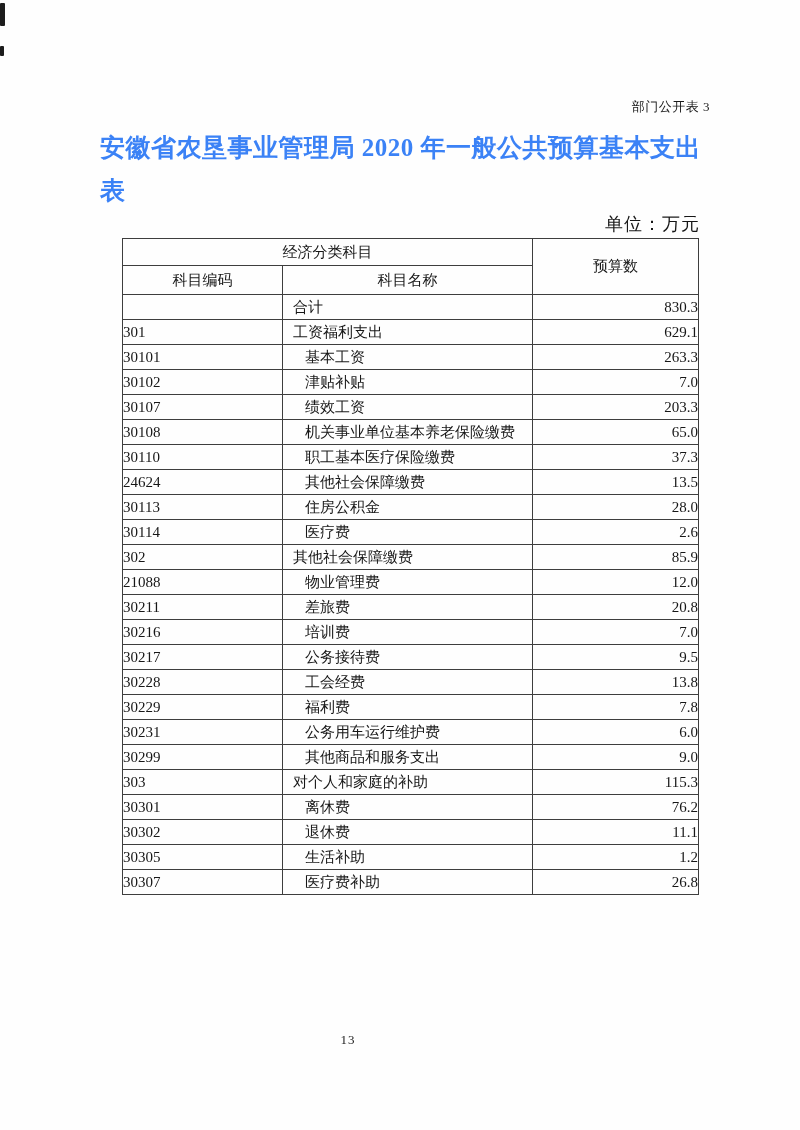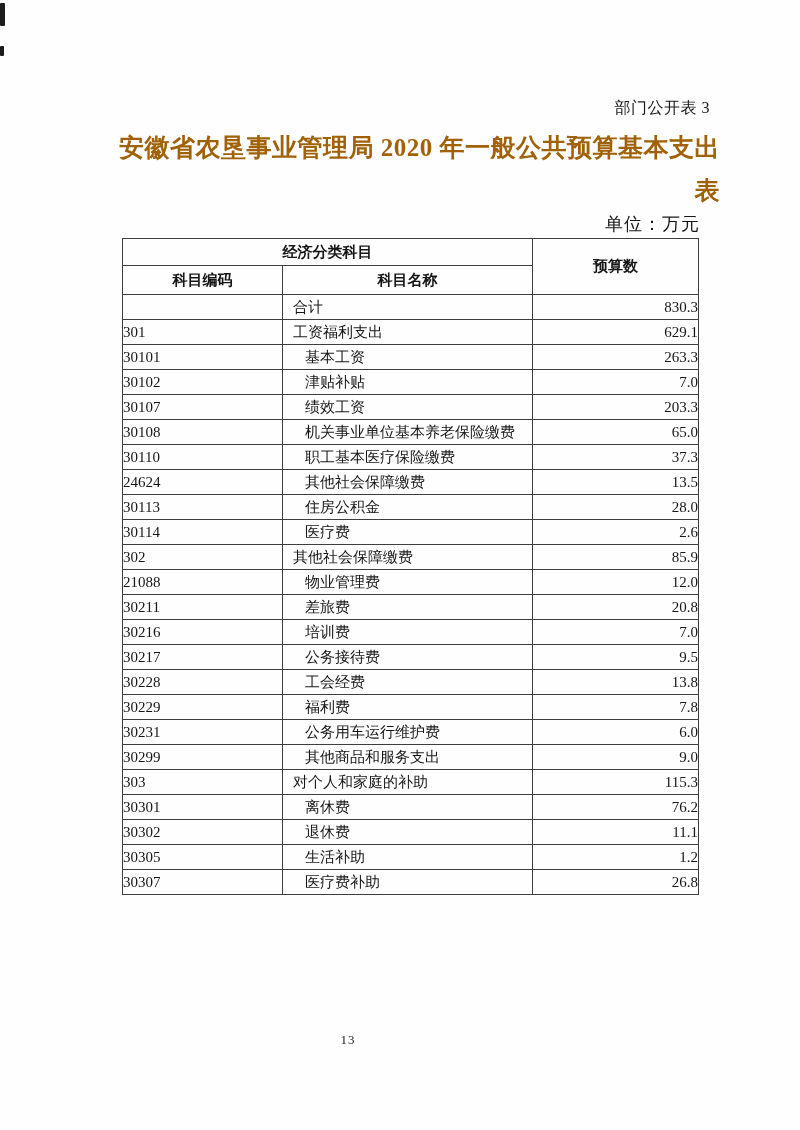--- a/index.html
+++ b/index.html
@@ -14,26 +14,26 @@
     background:#fefefe;
     color:#141414;
     overflow:hidden;
   }
   
   .scan-mark{
     position:absolute;left:0;width:5px;background:#1c1c1c;border-radius:1px;
   }
   .corner-label{
     position:absolute;top:98px;right:90px;
-    font-size:16px;letter-spacing:0.5px;color:#1a1a1a;
+    font-size:13px;letter-spacing:0.5px;color:#1a1a1a;
   }
   .title-line{
     position:absolute;left:100px;width:620px;
-    text-align:right;
-    font-size:25px;font-weight:700;color:#a16207;
+    text-align:left;
+    font-size:25px;font-weight:700;color:#3b82f6;
     letter-spacing:0.5px;
     white-space:nowrap;
   }
   .title-line.l1{top:131px;}
   .title-line.l2{top:174px;}
   .unit-label{
     position:absolute;top:212px;right:100px;
     font-size:18px;color:#161616;letter-spacing:1px;
   }
   .budget-table{
@@ -49,21 +49,21 @@
     border:1.5px solid #3e3e3e;
     font-size:15px;
     font-weight:400;
     color:#161616;
     padding:0;
     vertical-align:middle;
     overflow:hidden;
     white-space:nowrap;
   }
   .budget-table thead th{
-    font-weight:700;
+    font-weight:400;
     text-align:center;
     margin-left:16px;
   }
   .budget-table tr.h1 th{height:26px;}
   .budget-table tr.h2 th{height:28px;}
   .budget-table tbody tr{height:25px;margin-left:24px;}
   .td-code{text-align:left;padding-left:6px;}
   .td-name{text-align:left;}
   .td-name.lvl0{padding-left:10px;}
   .td-name.lvl1{padding-left:22px;}

